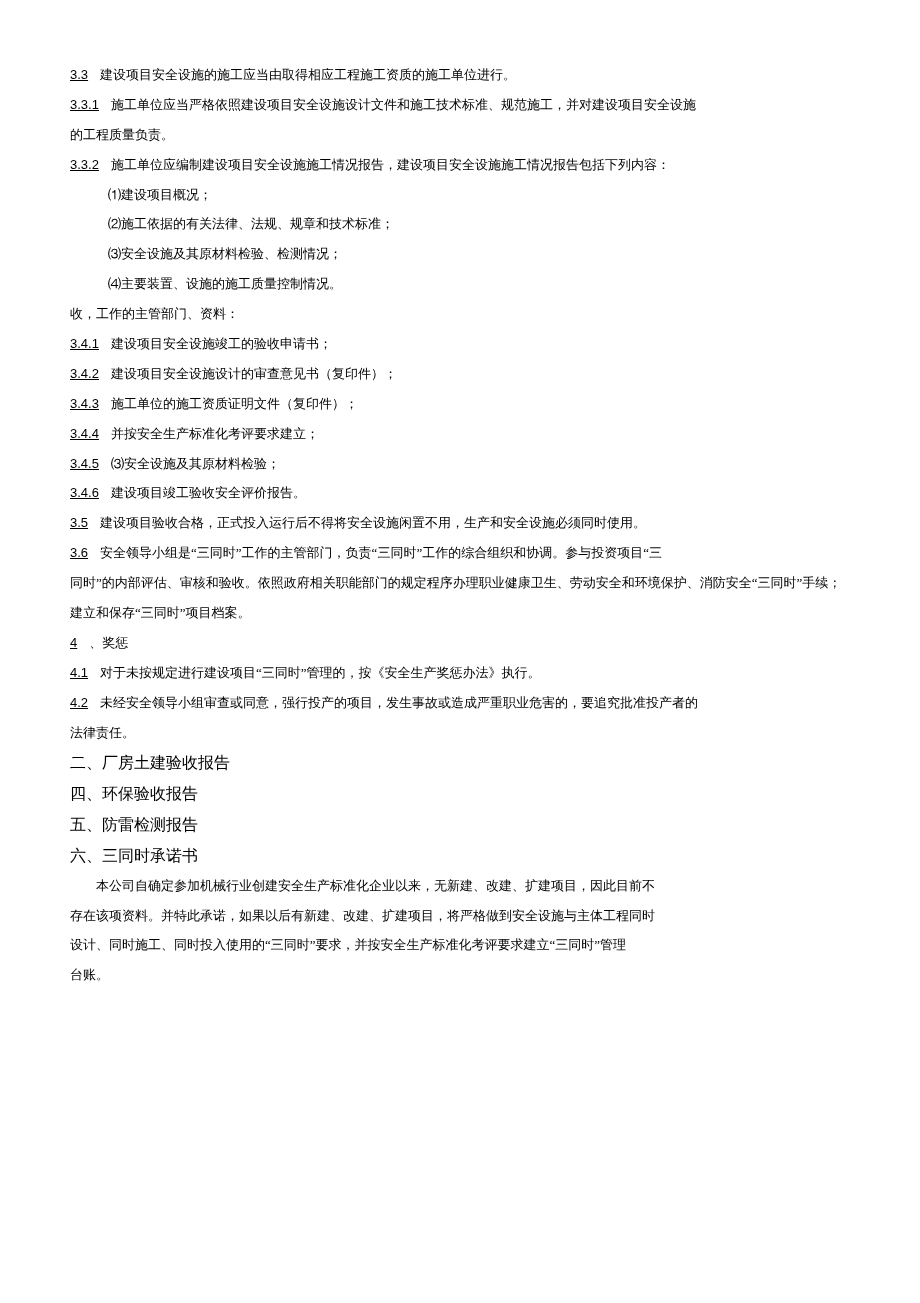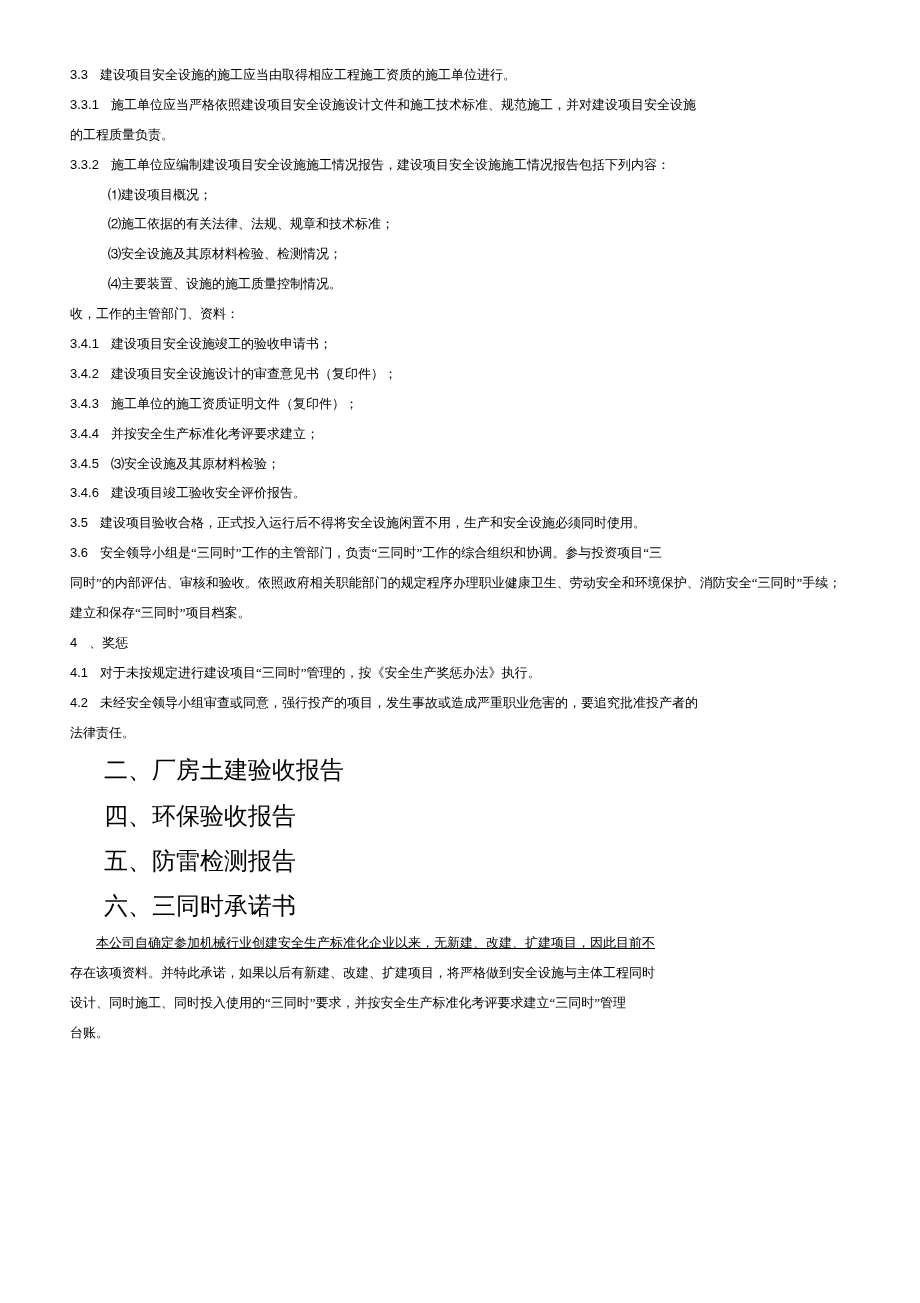--- a/index.html
+++ b/index.html
@@ -12,32 +12,31 @@
       font-size: 13px;
       line-height: 2.3;
     }
     .para {
       text-align: left;
     }
     .num {
       font-family: Arial, sans-serif;
       font-size: 13px;
       margin-right: 12px;
+      text-decoration: underline;
     }
     .indent1 { padding-left: 38px; }
     .heading {
       font-family: "SimSun", "宋体", serif;
-      font-size: 24px;
+      font-size: 16px;
       line-height: 1.8;
       margin-top: 2px;
-      margin-left: 34px;
     }
     .commit-indent {
       text-indent: 26px;
-      text-decoration: underline;
     }
   </style>
 </head>
 <body>
 
 <div>
 
   <div class="para"><span class="num">3.3</span><span>建设项目安全设施的施工应当由取得相应工程施工资质的施工单位进行。</span></div>
 
   <div class="para"><span class="num">3.3.1</span><span>施工单位应当严格依照建设项目安全设施设计文件和施工技术标准、规范施工，并对建设项目安全设施</span></div>

